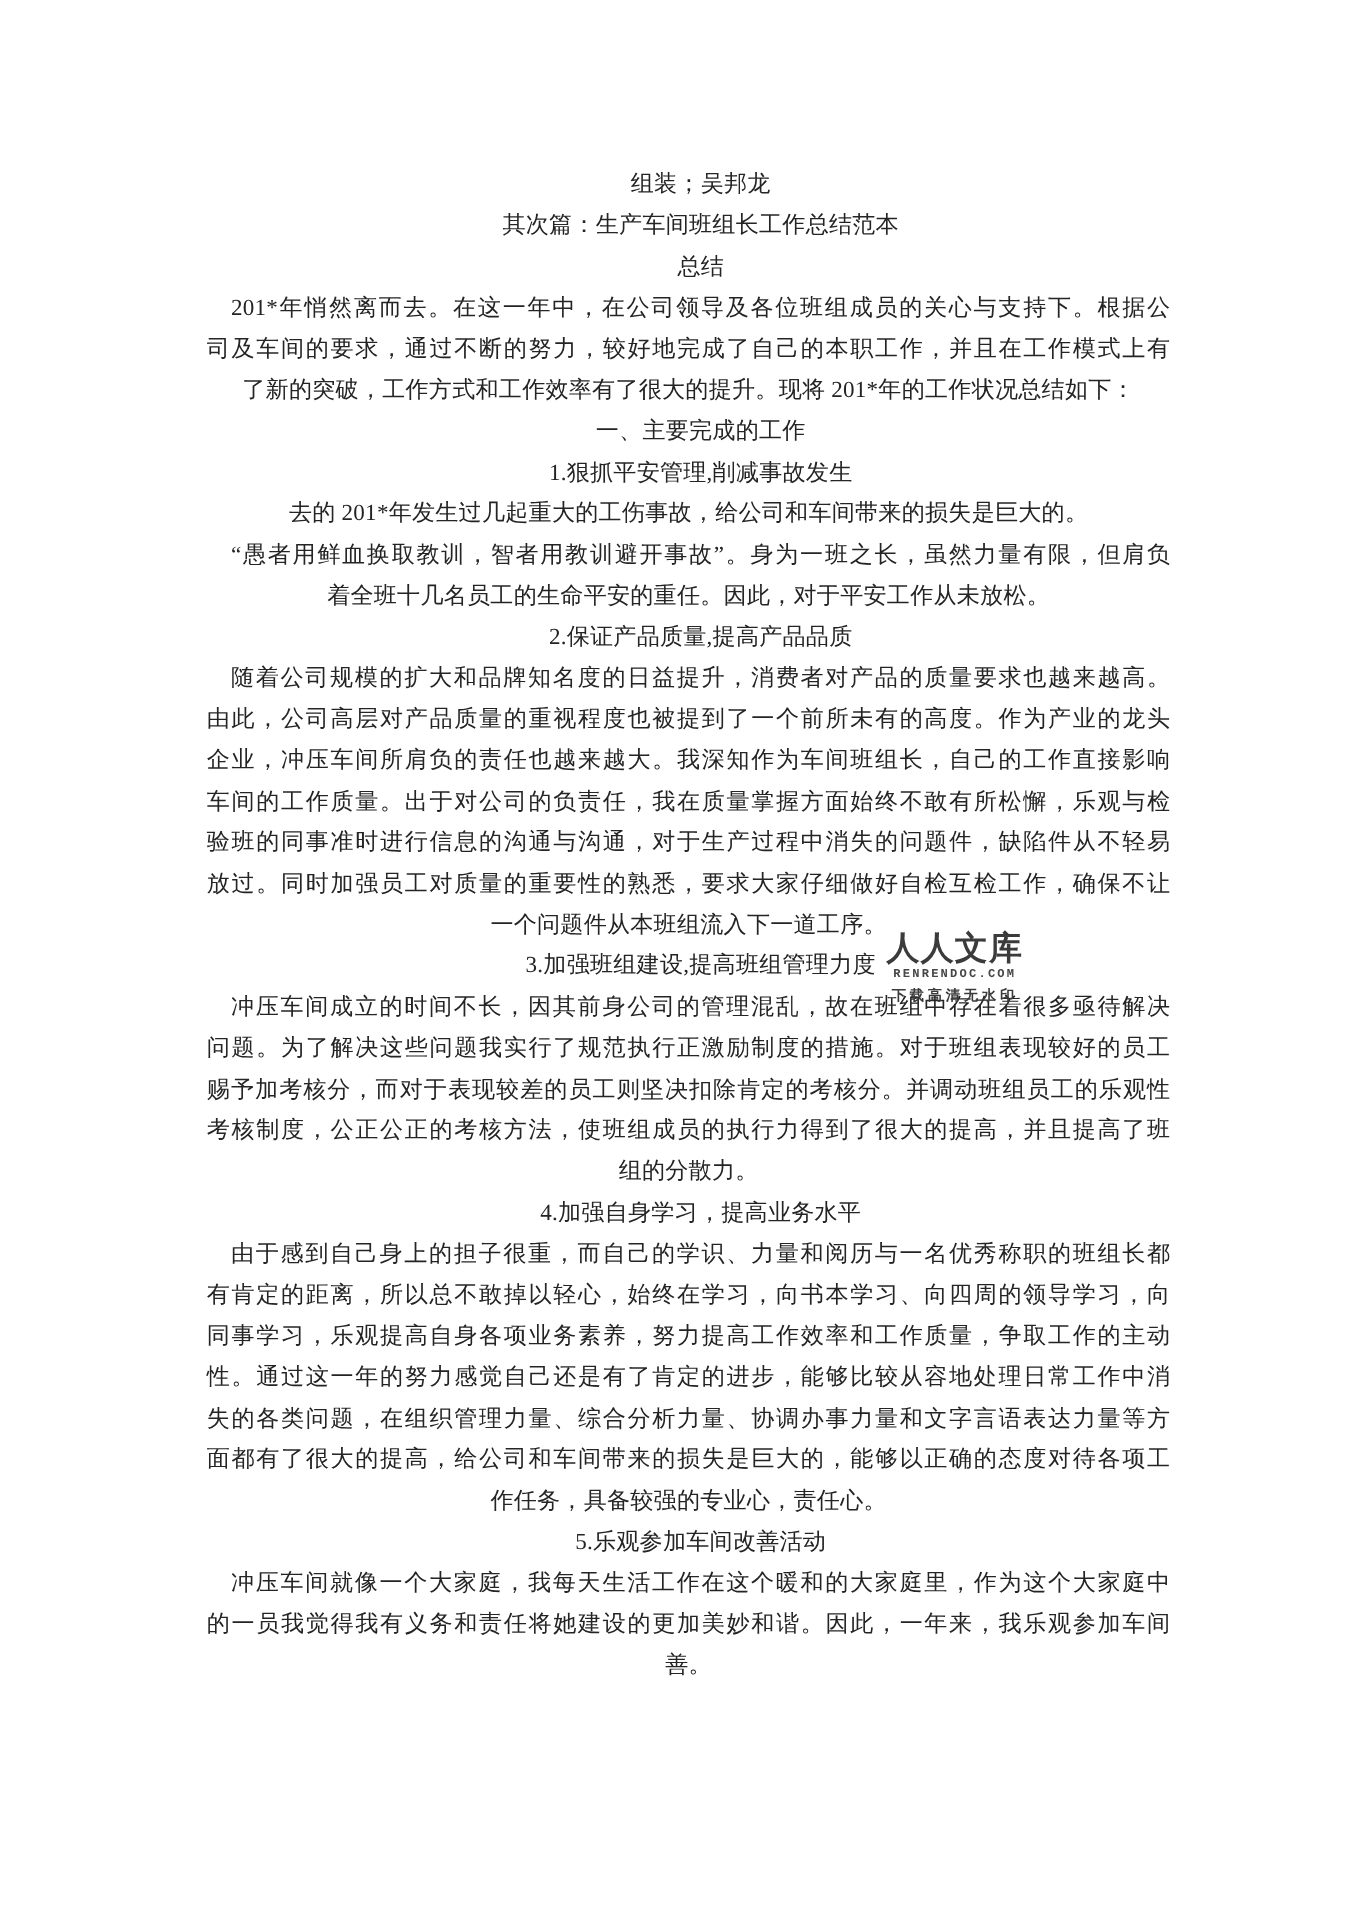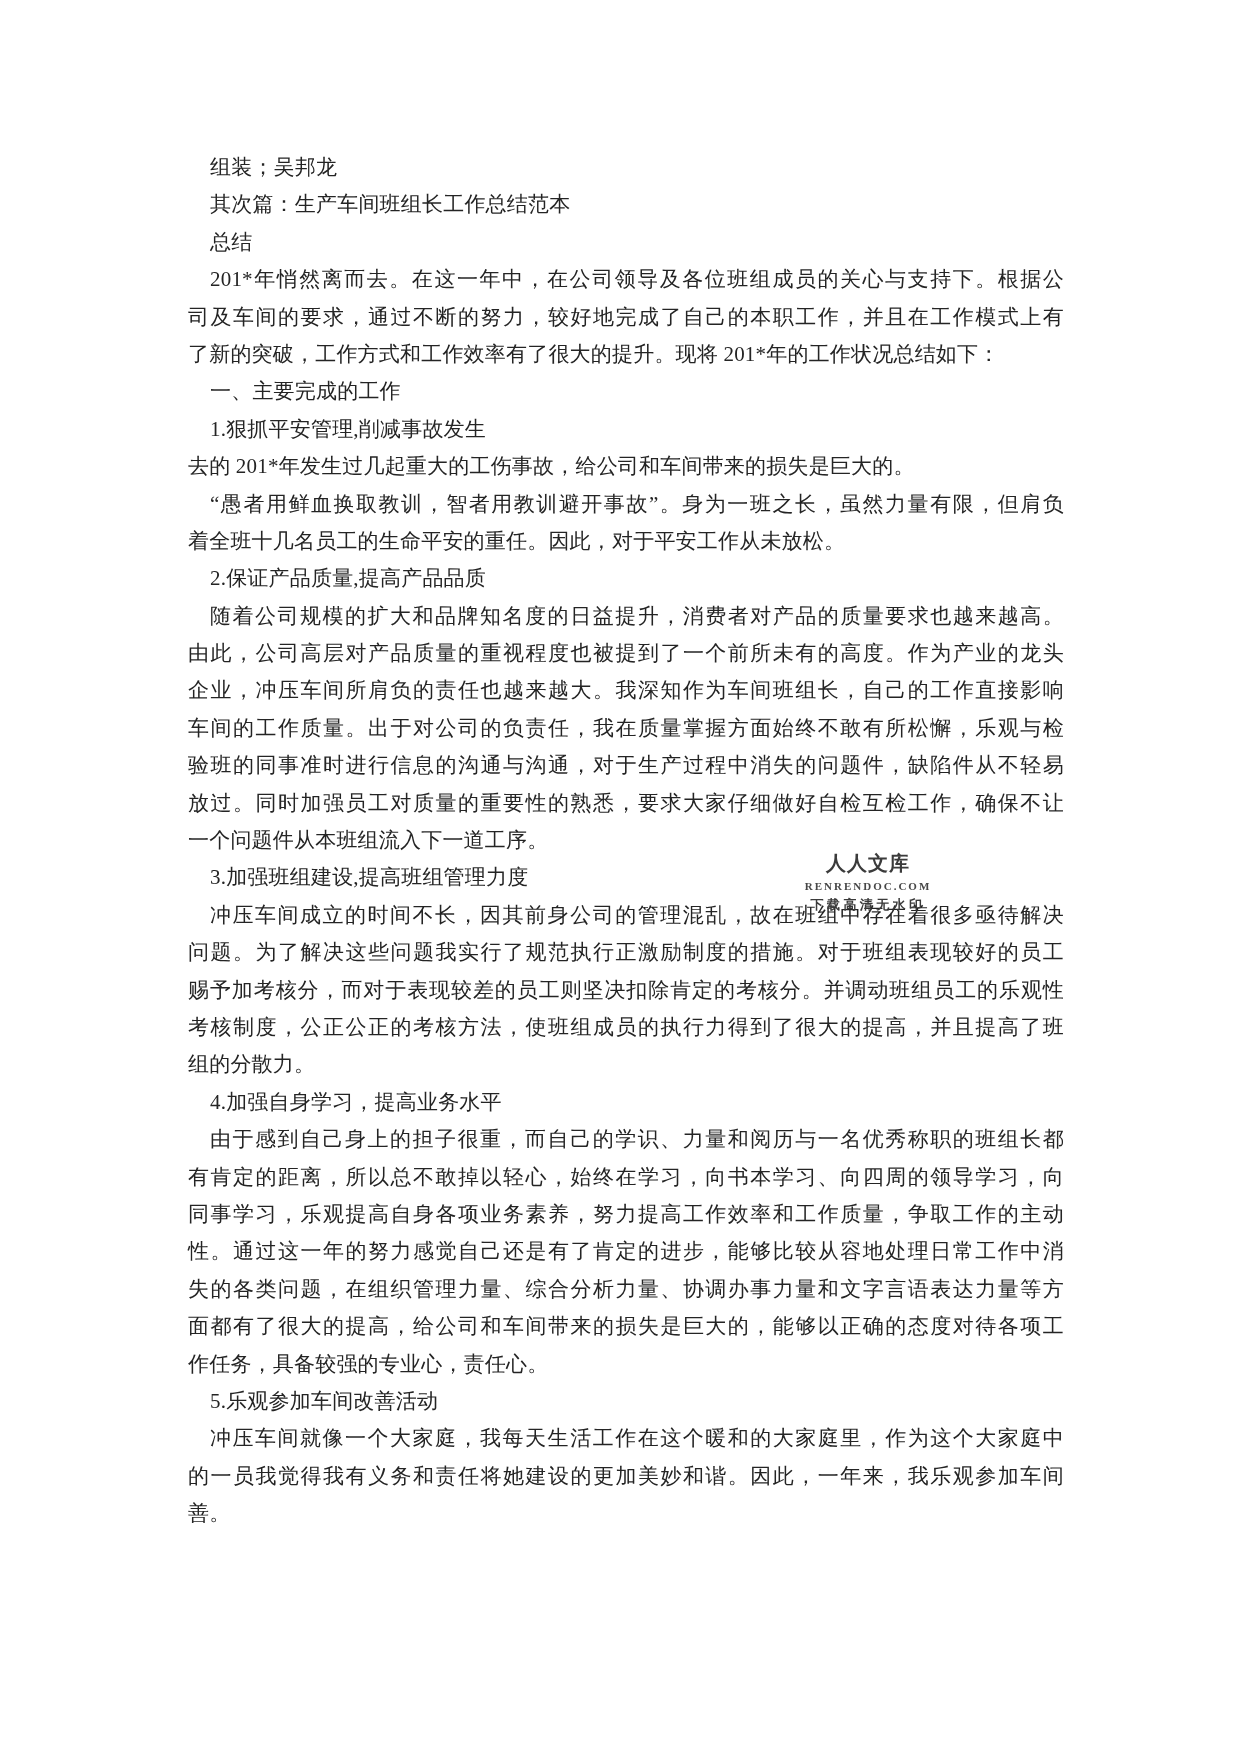--- a/index.html
+++ b/index.html
@@ -19,56 +19,56 @@
     position: absolute;
     left: 188px;
     top: 149px;
     width: 876px;
   }
   .line {
     font-size: 21px;
     line-height: 37.4px;
     height: 37.4px;
     color: #242424;
-    text-align: left;
+    text-align: center;
     white-space: nowrap;
     letter-spacing: 0.2px;
   }
   .line.just {
     white-space: normal;
     text-align: justify;
     text-align-last: justify;
   }
   .line.indent {
     padding-left: 22px;
   }
   .watermark {
     position: absolute;
     left: 796px;
     top: 848px;
     width: 144px;
     text-align: center;
     pointer-events: none;
   }
   .wm-title {
-    font-size: 20px;
+    font-size: 30px;
     line-height: 30px;
     font-weight: 700;
     letter-spacing: 1px;
     color: #3b3b3b;
     font-family: "Liberation Serif", "DejaVu Serif", serif;
   }
   .wm-domain {
     margin-top: 3px;
     font-size: 11px;
     line-height: 11px;
     font-weight: 600;
     letter-spacing: 2px;
     color: #474747;
-    font-family: Liberation Serif, serif;
+    font-family: Liberation Mono, monospace;
   }
   .wm-tagline {
     margin-top: 6px;
     font-size: 13px;
     line-height: 13.5px;
     font-weight: 600;
     letter-spacing: 3.4px;
     color: #3b3b3b;
     font-family: "Liberation Sans", "DejaVu Sans", sans-serif;
   }

